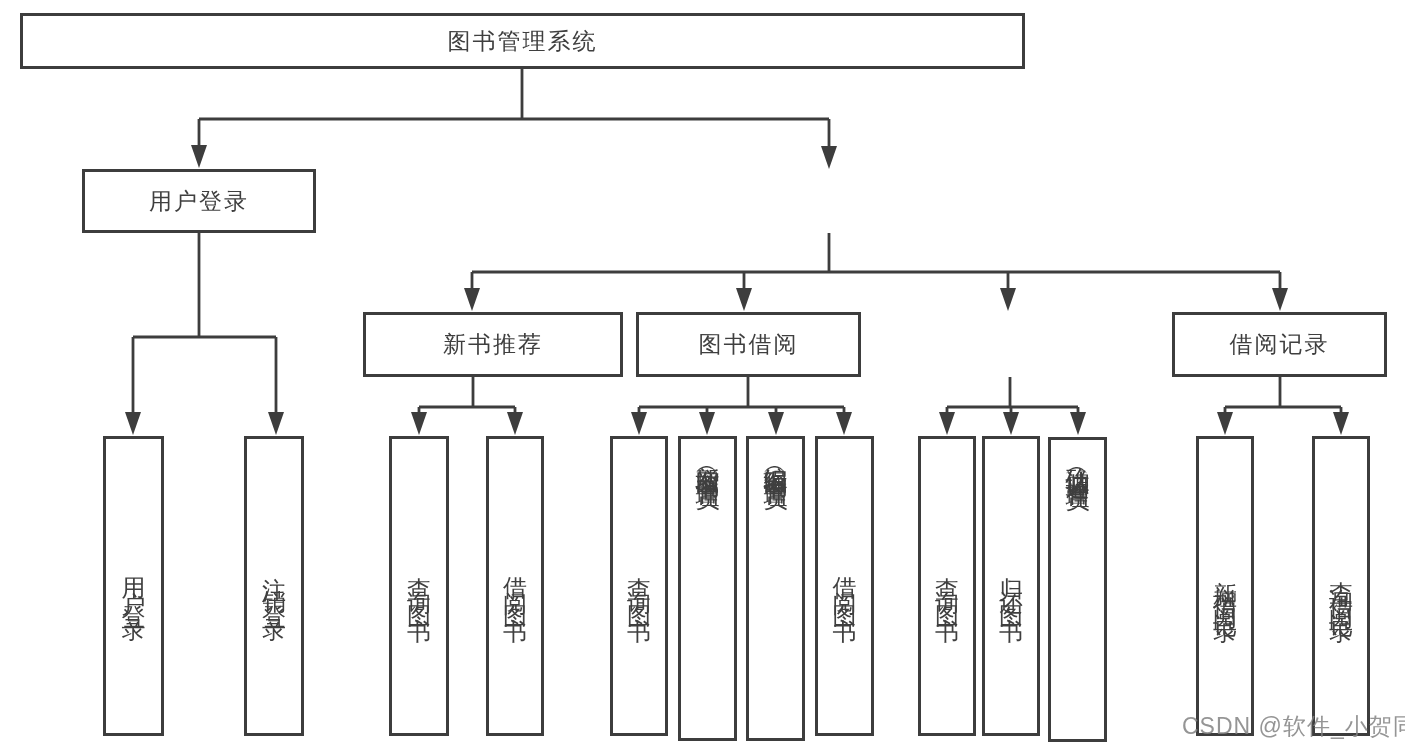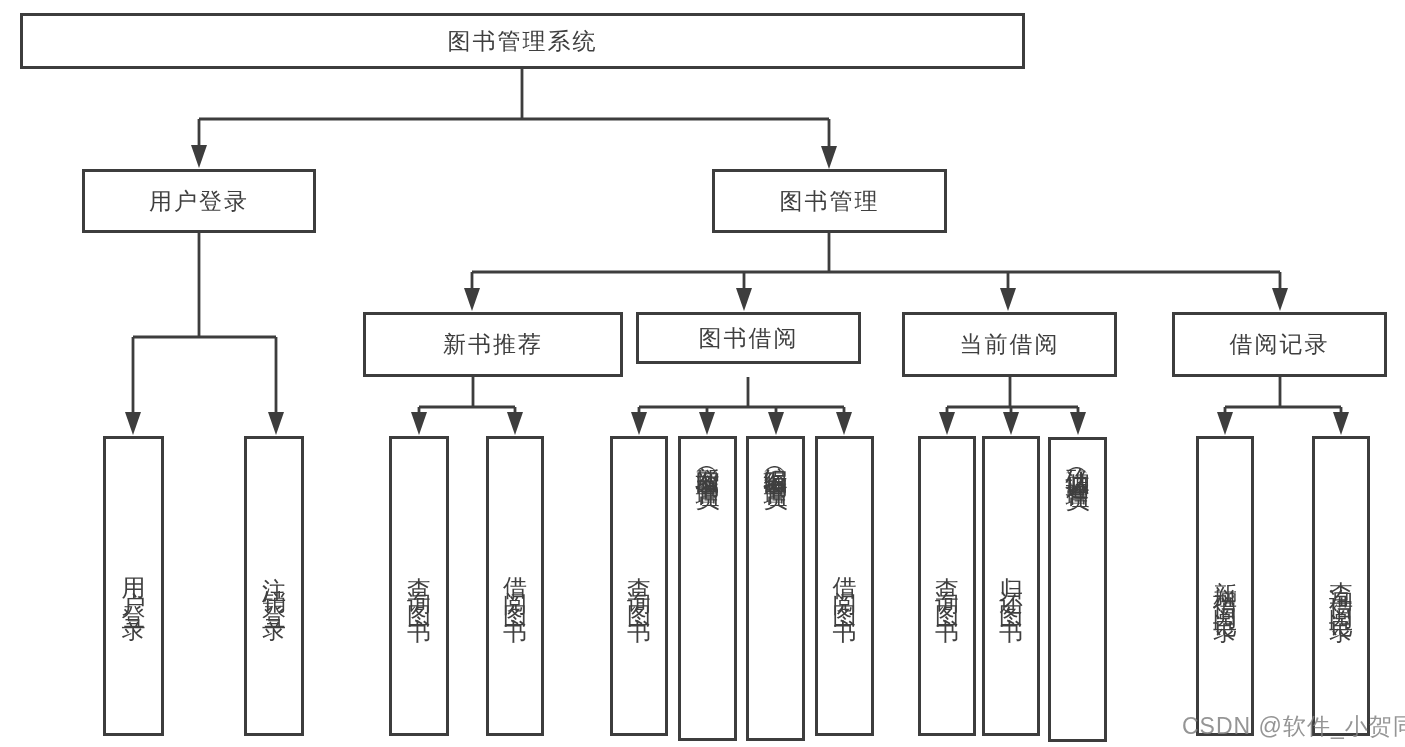--- a/index.html
+++ b/index.html
@@ -123,32 +123,26 @@
     </g>
   </svg>
 
   <div class="node" style="left:20px; top:13px; width:1005px; height:56px;">
     <span>图书管理系统</span>
   </div>
 
   <div class="node" style="left:82px; top:169px; width:234px; height:64px;">
     <span>用户登录</span>
   </div>
-  <div class="node" style="left:712px; top:169px; width:235px; height:64px;">
-    <span>图书管理</span>
-  </div>
 
   <div class="node" style="left:363px; top:312px; width:260px; height:65px;">
     <span>新书推荐</span>
   </div>
-  <div class="node" style="left:636px; top:312px; width:225px; height:52px;">
+  <div class="node" style="left:636px; top:312px; width:225px; height:65px;">
     <span>图书借阅</span>
-  </div>
-  <div class="node" style="left:902px; top:312px; width:215px; height:65px;">
-    <span>当前借阅</span>
   </div>
   <div class="node" style="left:1172px; top:312px; width:215px; height:65px;">
     <span>借阅记录</span>
   </div>
 
   <div class="node leaf" style="left:103px; top:436px; width:61px; height:300px;">
     <span>用户登录</span>
   </div>
   <div class="node leaf" style="left:244px; top:436px; width:60px; height:300px;">
     <span>注销登录</span>

